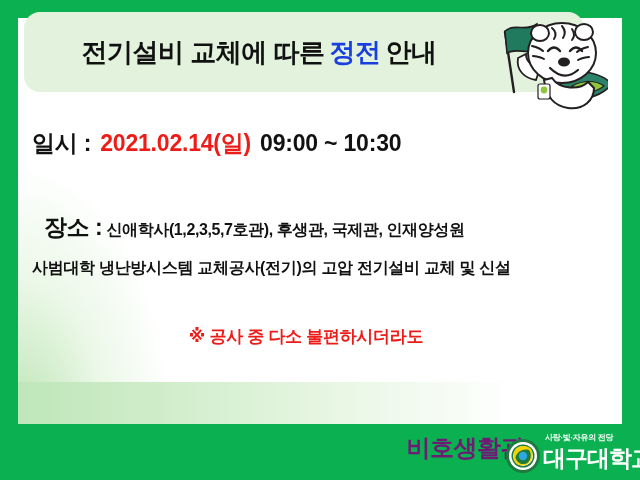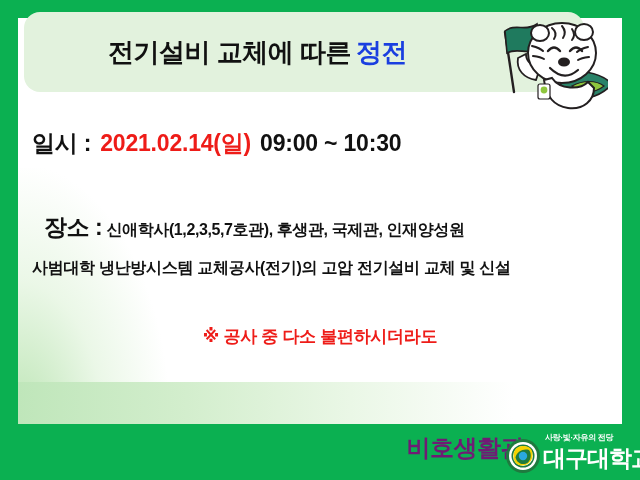--- a/index.html
+++ b/index.html
@@ -127,21 +127,21 @@
     top: 258px;
     font-size: 16px;
     font-weight: bold;
     color: #111111;
     white-space: nowrap;
     letter-spacing: -0.3px;
   }
 
   .notice {
     position: absolute;
-    left: 18px;
+    left: 4px;
     top: 322px;
     width: 604px;
     text-align: center;
     color: #ee1c18;
     font-weight: bold;
     font-size: 17px;
     letter-spacing: -0.3px;
     line-height: 30px;
   }
   .notice .nl { display: block; }
@@ -200,20 +200,21 @@
 
   <div class="panel">
     <div class="panel-glow-left"></div>
     <div class="panel-glow-bottom"></div>
   </div>
 
   <div class="title-banner"></div>
   <div class="title-text">
     <span class="seg">전기설비 교체에 따른</span>
     <span class="hl">정전</span>
+    <span class="seg">안내</span>
   </div>
 
   <svg class="mascot" viewBox="0 0 120 112" xmlns="http://www.w3.org/2000/svg">
 
     <line x1="17" y1="26" x2="26" y2="86" stroke="#231f20" stroke-width="2.4" stroke-linecap="round"></line>
 
     <path d="M17 25 C27 17, 38 26, 49 18 L52 42 C41 50, 29 41, 19 47 Z" fill="#1f7a5e"></path>
     <path d="M17 25 C27 17, 38 26, 49 18 L52 42 C41 50, 29 41, 19 47 Z" fill="none" stroke="#231f20" stroke-width="1.6"></path>
 
     <path d="M72 70 C90 62, 112 66, 124 78 C112 92, 92 96, 74 90 Z" fill="#2a8268" stroke="#231f20" stroke-width="1.6"></path>

